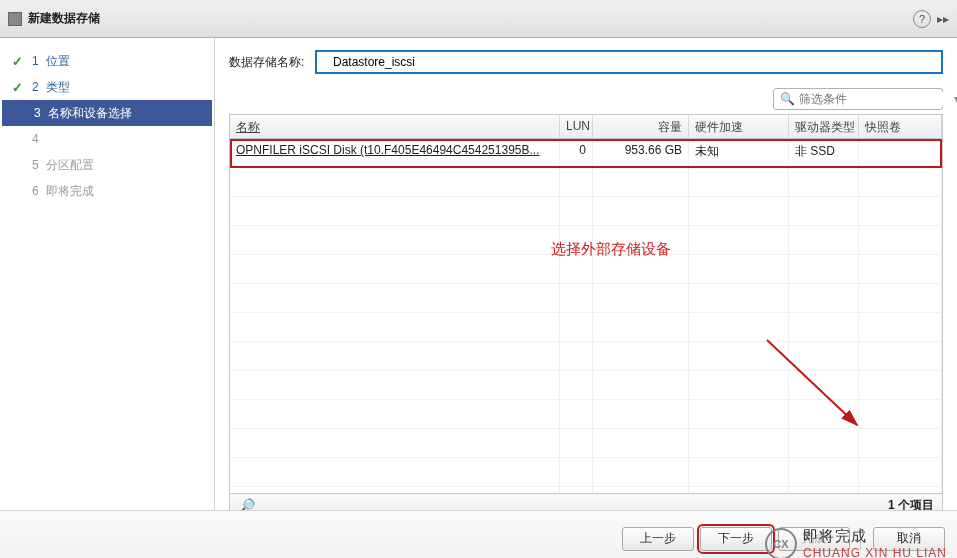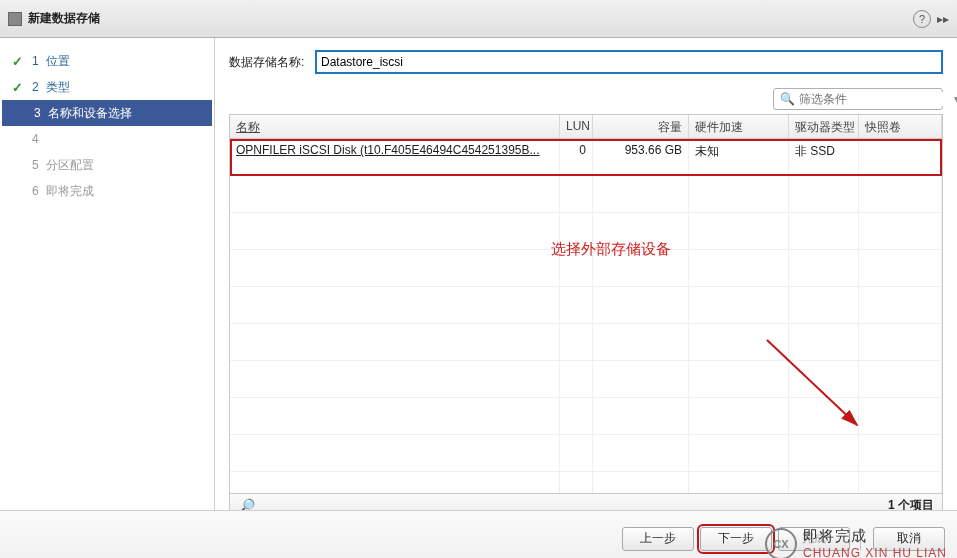--- a/index.html
+++ b/index.html
@@ -20,33 +20,33 @@
     .step .lbl { flex: 1; }
     .step.done { color: #2a6496; }
     .step.current { background: #3b5998; color: #fff; margin: 0 2px; }
     .step.current .chk { visibility: hidden; }
     .step.future { color: #9a9a9a; cursor: default; }
     .step.future .chk { visibility: hidden; }
     
     .content { flex: 1; padding: 12px 14px 0 14px; position: relative; }
     .namerow { display: flex; align-items: center; margin-bottom: 14px; }
     .namerow label { width: 86px; color: #222; }
-    .namerow input { flex: 1; height: 24px; border: 2px solid #1e74c0; padding: 0 4px; font-size: 12px; }
+    .namerow input { flex: 1; height: 24px; border: 2px solid #1e74c0; padding: 0 16px; font-size: 12px; }
     
     .filterrow { display: flex; justify-content: flex-end; margin-bottom: 4px; }
     .filter { width: 170px; height: 22px; border: 1px solid #b0b0b0; border-radius: 3px; display: flex; align-items: center; padding: 0 6px; background: #fff; }
     .filter .sicon { color: #888; margin-right: 4px; }
     .filter input { border: none; outline: none; flex: 1; font-size: 12px; color: #555; }
     .filter .dd { color: #888; cursor: pointer; }
     
     .grid { border: 1px solid #c8c8c8; position: relative; }
     .ghead { display: flex; background: linear-gradient(#fafafa,#ededed); height: 24px; border-bottom: 1px solid #c8c8c8; }
     .ghead div { border-right: 1px solid #d8d8d8; padding: 4px 6px; color: #444; overflow: hidden; white-space: nowrap; }
     .gbody { height: 354px; overflow: auto; background: #fff; }
-    .grow { display: flex; height: 37px; border-bottom: 1px solid #f0f0f0; }
+    .grow { display: flex; height: 29px; border-bottom: 1px solid #f0f0f0; }
     .grow div { border-right: 1px solid #f0f0f0; padding: 4px 6px; color: #222; overflow: hidden; white-space: nowrap; text-overflow: ellipsis; }
     .grow.sel { outline: 2px solid #c01818; outline-offset: -2px; }
     .c-name { width: 330px; text-decoration: underline; }
     .c-lun { width: 33px; text-align: right; }
     .c-cap { width: 96px; text-align: right; }
     .c-hw { width: 100px; }
     .c-drv { width: 70px; }
     .c-snap { flex: 1; }
     
     .annot { position: absolute; top: 202px; left: 336px; color: #d02020; font-size: 15px; }

